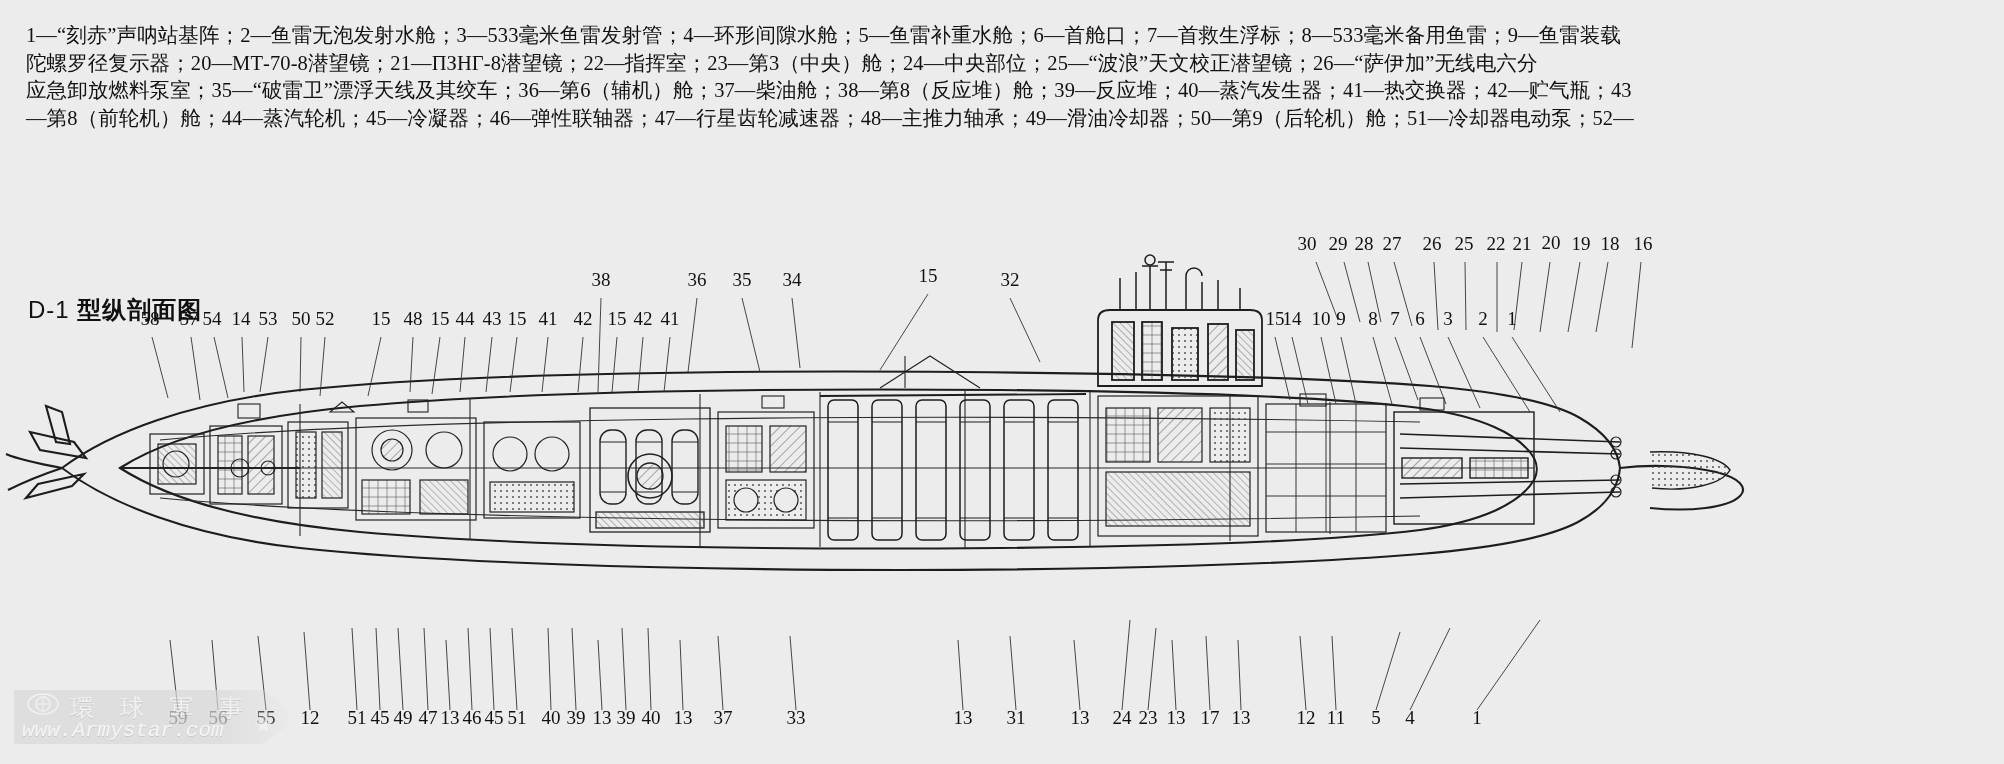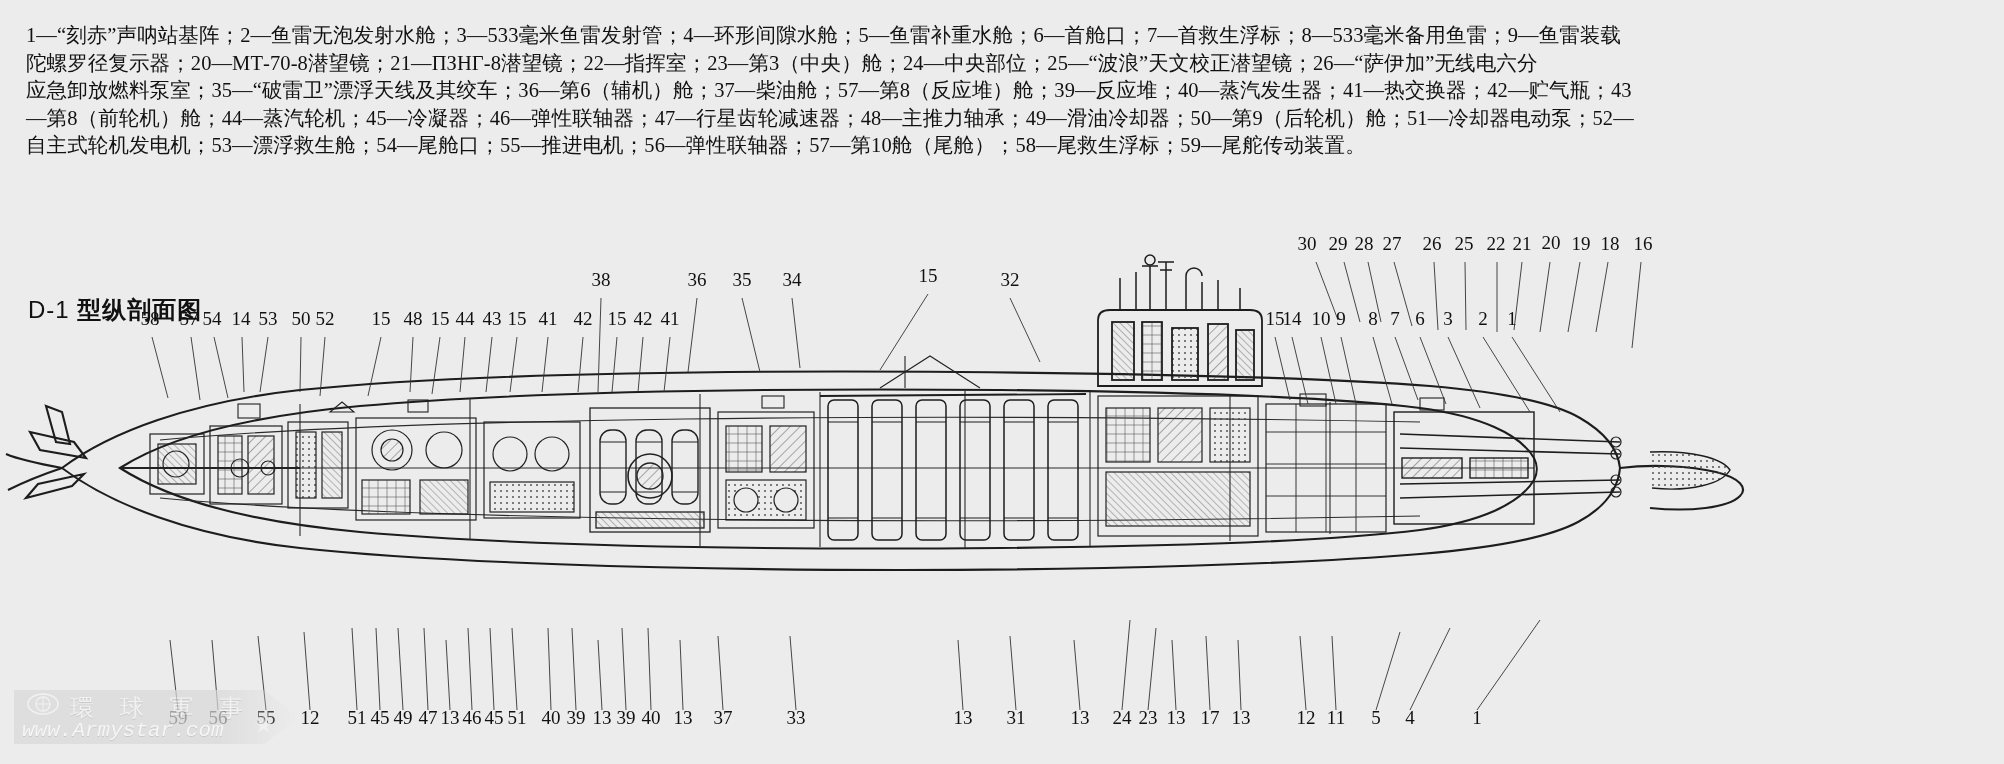--- a/index.html
+++ b/index.html
@@ -81,23 +81,22 @@
   }
 </style>
 </head>
 <body>
 
 <div id="page">
 
   <div id="legend">
     <span class="ln">1—“刻赤”声呐站基阵；2—鱼雷无泡发射水舱；3—533毫米鱼雷发射管；4—环形间隙水舱；5—鱼雷补重水舱；6—首舱口；7—首救生浮标；8—533毫米备用鱼雷；9—鱼雷装载</span>
     <span class="ln">陀螺罗径复示器；20—МТ-70-8潜望镜；21—ПЗНГ-8潜望镜；22—指挥室；23—第3（中央）舱；24—中央部位；25—“波浪”天文校正潜望镜；26—“萨伊加”无线电六分</span>
-    <span class="ln">应急卸放燃料泵室；35—“破雷卫”漂浮天线及其绞车；36—第6（辅机）舱；37—柴油舱；57—第8（反应堆）舱；39—反应堆；40—蒸汽发生器；41—热交换器；42—贮气瓶；43</span>
+    <span class="ln">应急卸放燃料泵室；35—“破雷卫”漂浮天线及其绞车；36—第6（辅机）舱；37—柴油舱；38—第8（反应堆）舱；39—反应堆；40—蒸汽发生器；41—热交换器；42—贮气瓶；43</span>
     <span class="ln">—第8（前轮机）舱；44—蒸汽轮机；45—冷凝器；46—弹性联轴器；47—行星齿轮减速器；48—主推力轴承；49—滑油冷却器；50—第9（后轮机）舱；51—冷却器电动泵；52—</span>
-    <span class="ln">自主式轮机发电机；53—漂浮救生舱；54—尾舱口；55—推进电机；56—弹性联轴器；57—第10舱（尾舱）；58—尾救生浮标；59—尾舵传动装置。</span>
   </div>
 
   <div id="fig-title">
     <span class="model">D-1 </span><span>型纵剖面图</span>
   </div>
 
   <div id="drawing">
   <svg width="2004" height="528" viewBox="0 0 2004 528" xmlns="http://www.w3.org/2000/svg">
     <defs>
       <pattern id="hatchA" width="7" height="7" patternTransform="rotate(45)" patternUnits="userSpaceOnUse">

